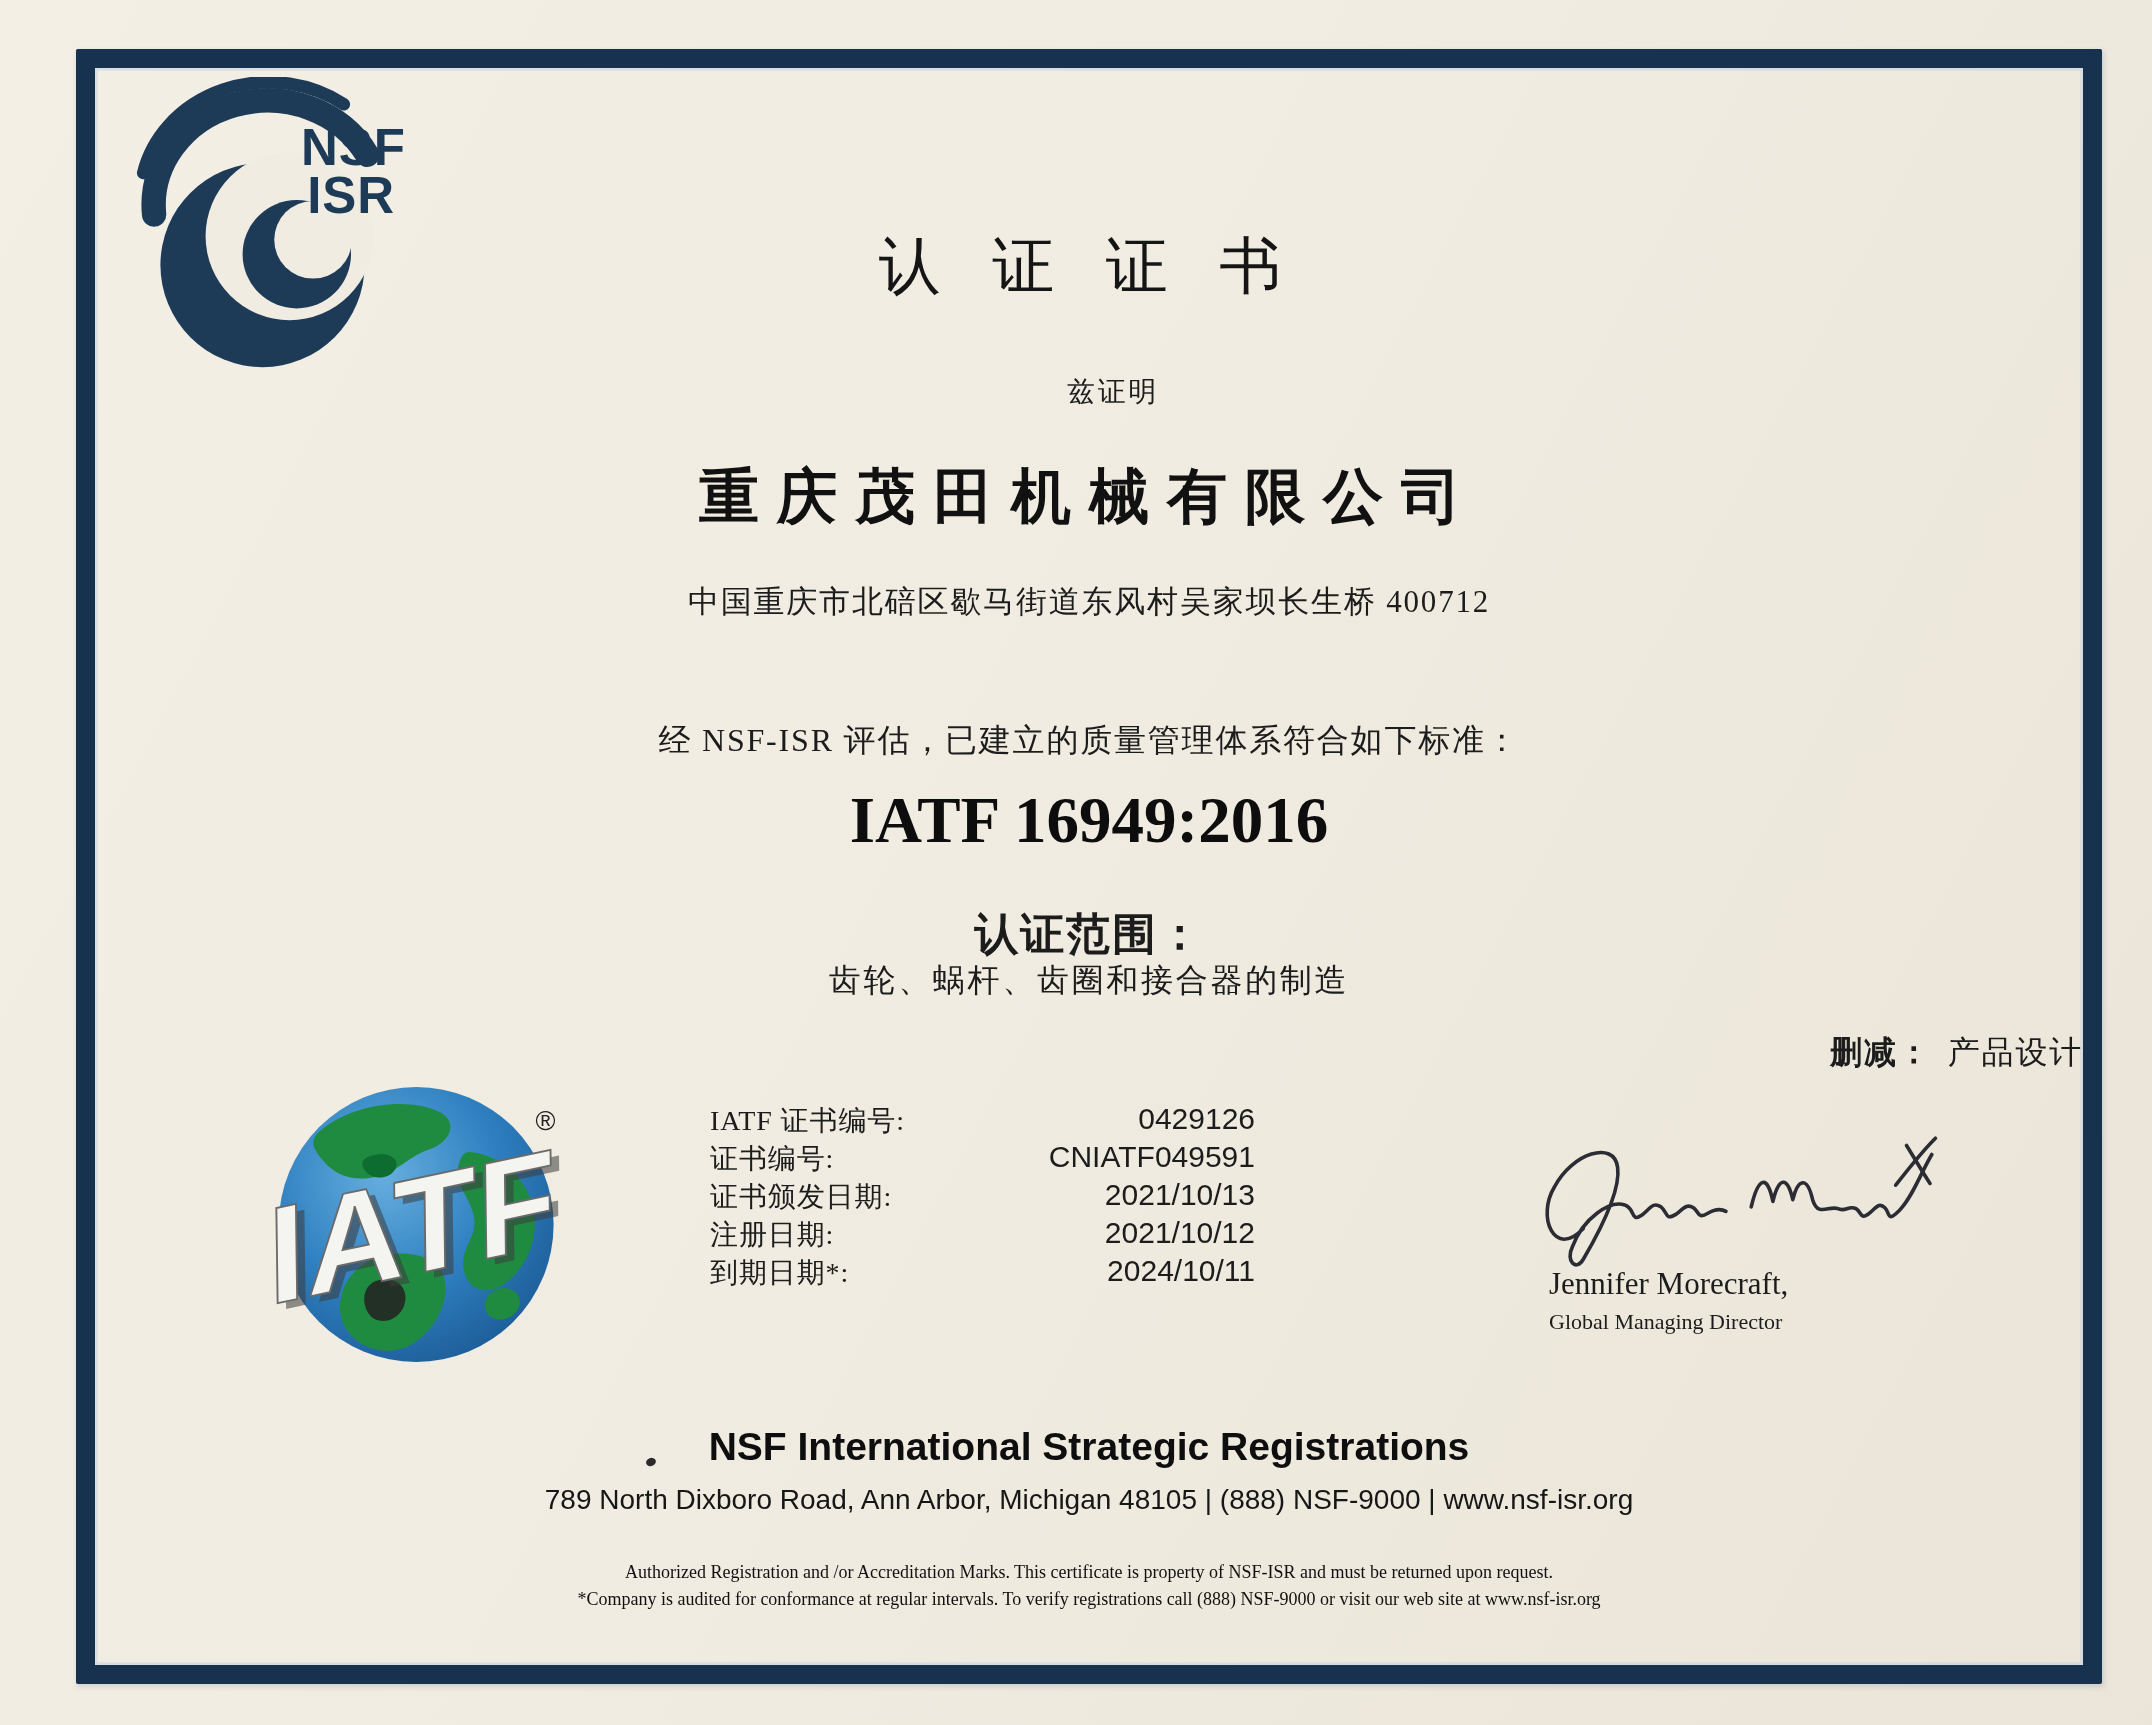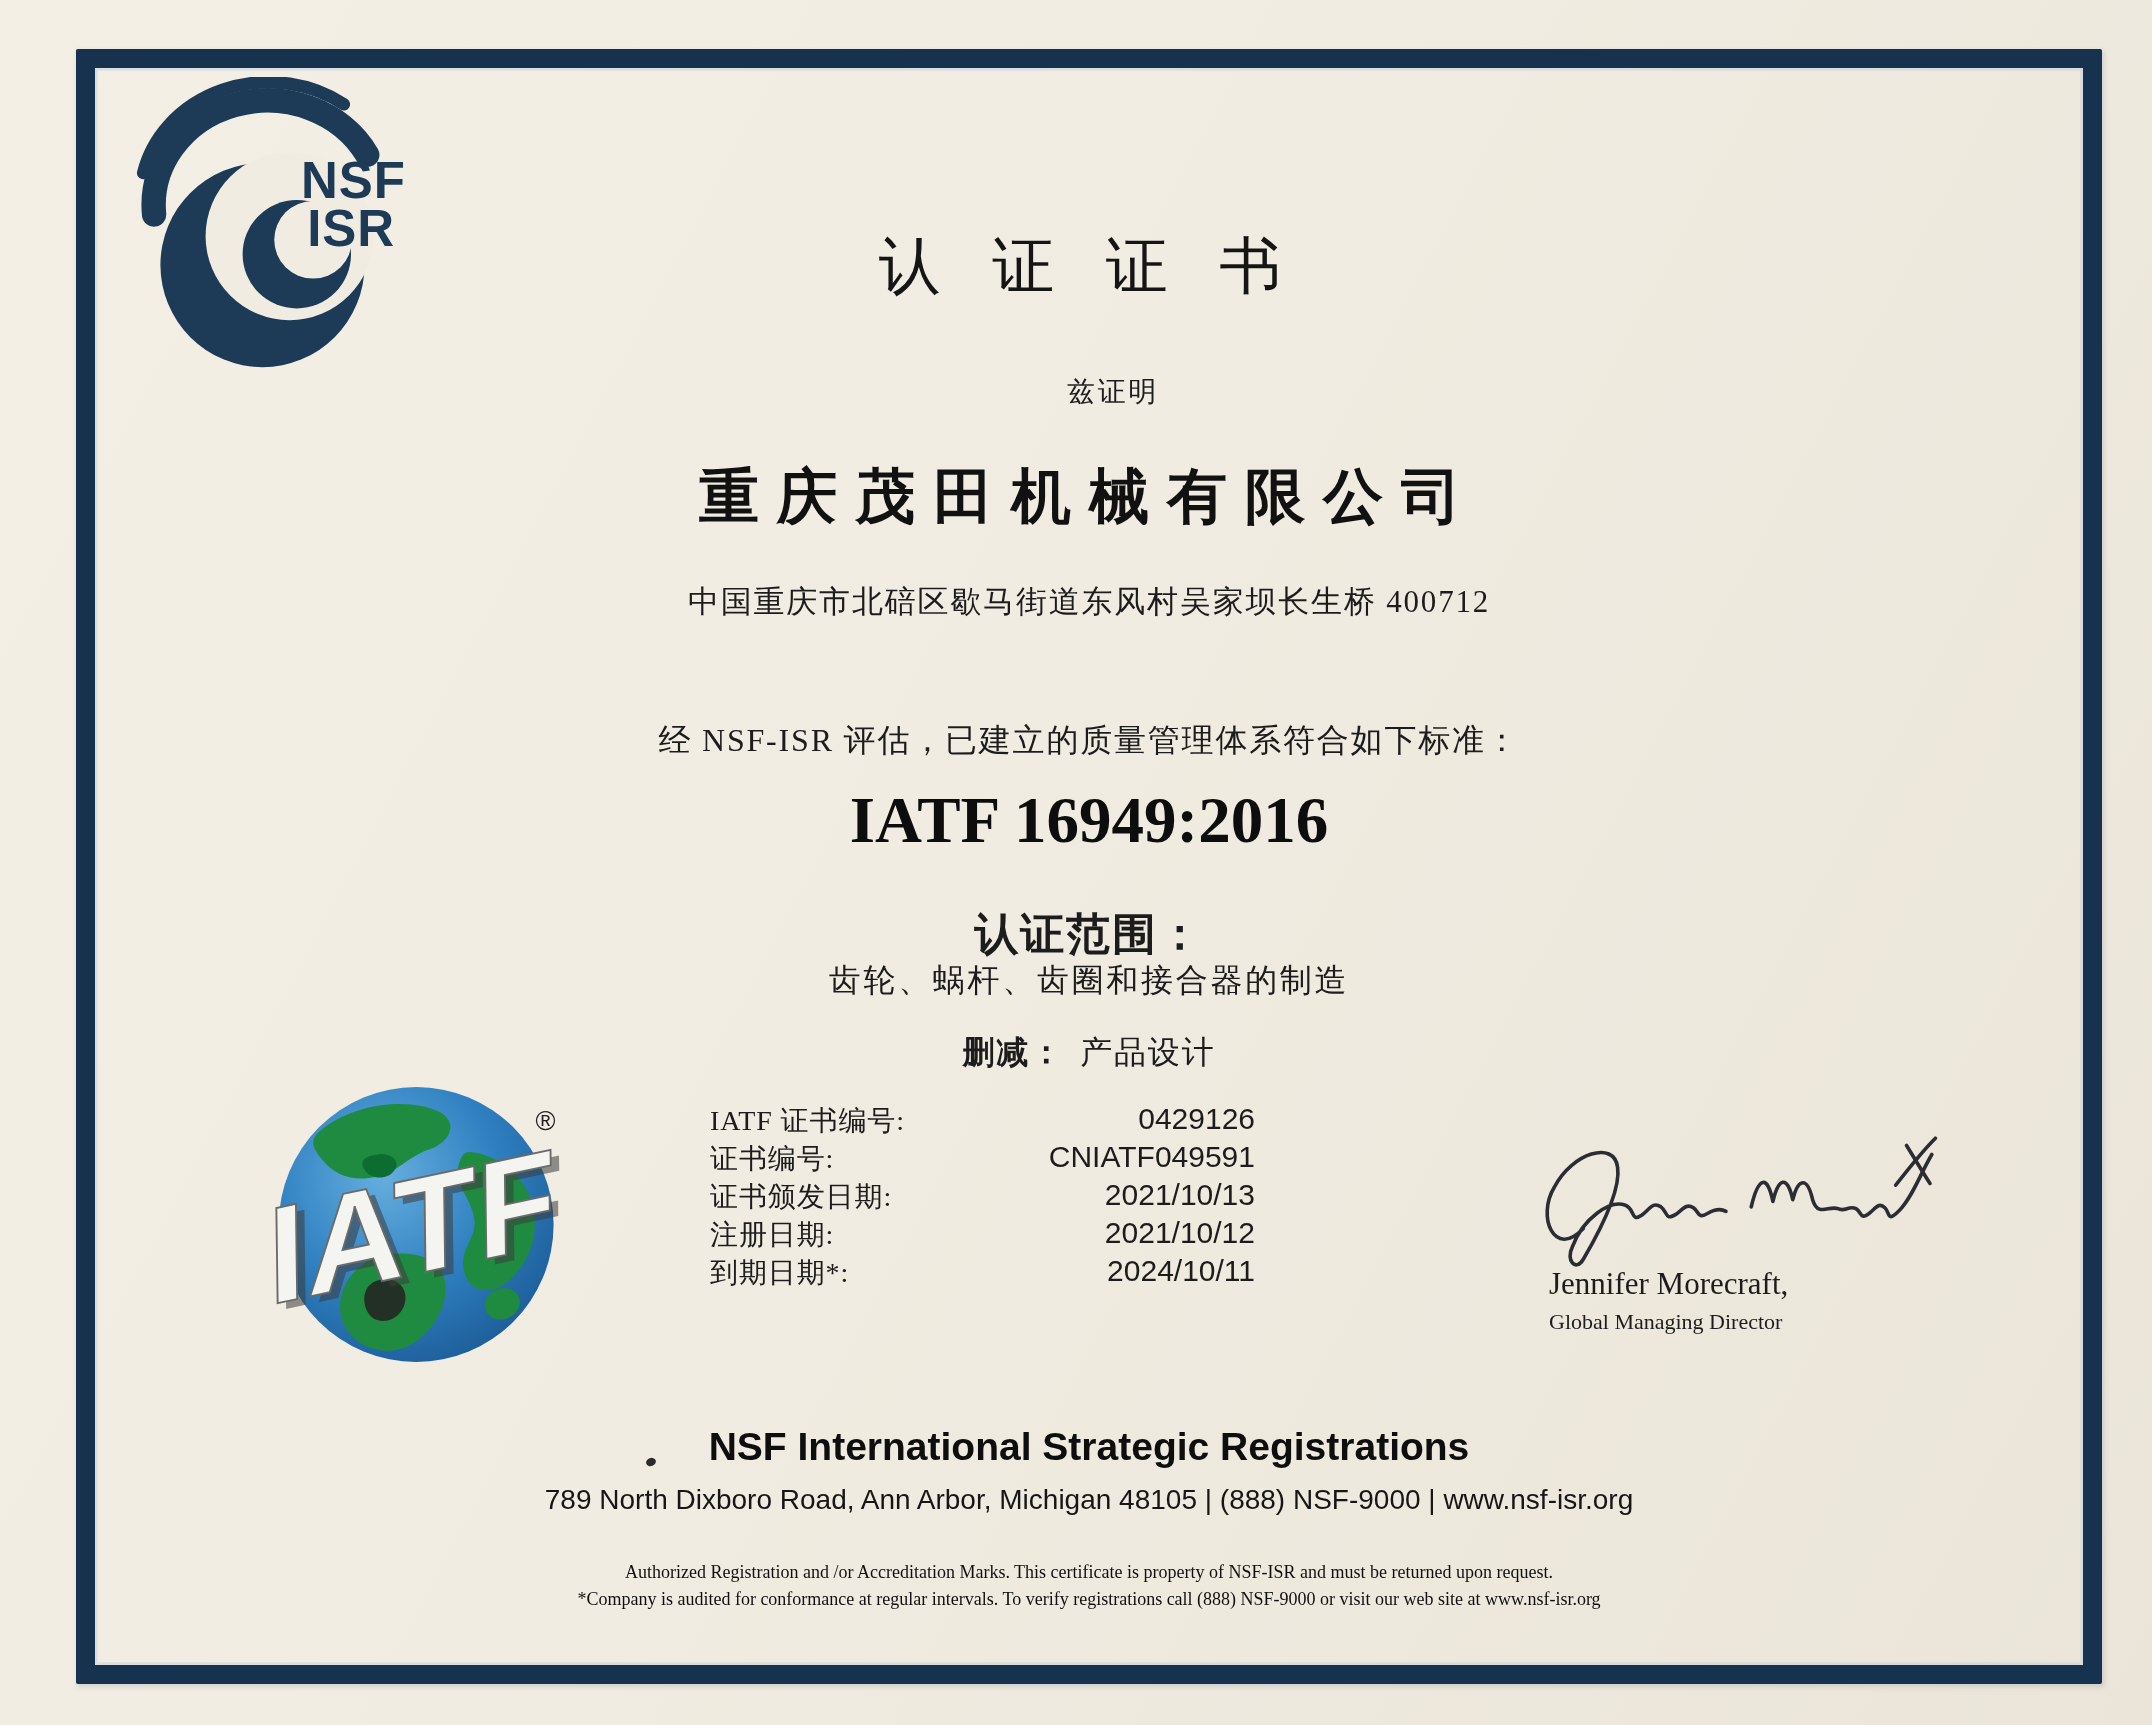--- a/index.html
+++ b/index.html
@@ -15,33 +15,33 @@
     border:19px solid #16324e;border-radius:1.8px;
     box-shadow:0 0 0 2.7px rgba(190,205,225,.45) inset, 1.8px 2.7px 5.4px rgba(120,130,150,.25);
   }
   .centered{position:absolute;left:95px;right:70px;text-align:center;}
   
   .nsf-logo{position:absolute;left:127px;top:77px;width:280px;height:312px;}
   .nsf-logo svg{position:absolute;left:0;top:0;}
   .nsf-wordmark{
     position:absolute;left:174px;top:47px;line-height:.94;
     font-family:"Liberation Sans","DejaVu Sans",sans-serif;
-    font-weight:bold;font-size:51px;color:#1d3a57;letter-spacing:0.9px;margin-top:33px;
+    font-weight:bold;font-size:51px;color:#1d3a57;letter-spacing:0.9px;
   }
   .nsf-wordmark .l2{margin-left:6.3px;}
   
   .cert-title{top:224px;font-size:62px;letter-spacing:18px;color:#151515;font-weight:500;}
   .attest{top:373px;font-size:28px;letter-spacing:2.7px;padding-left:48px;}
   .company-name{top:457px;font-size:60px;letter-spacing:18px;font-weight:600;color:#111;}
   .company-address{top:581px;font-size:31px;letter-spacing:1.8px;}
   .standard-intro{top:719px;font-size:32px;letter-spacing:1.8px;}
   .standard-name{top:783px;font-size:65px;font-weight:bold;font-family:"Liberation Serif","DejaVu Serif",serif;color:#0d0d0d;}
   .scope-heading{top:905px;font-size:44px;font-weight:bold;letter-spacing:1.8px;}
   .scope-text{top:959px;font-size:32px;letter-spacing:2.7px;}
-  .exclusion{top:1031px;font-size:32px;letter-spacing:1.8px;}
+  .exclusion{top:1031px;font-size:32px;letter-spacing:1.8px;text-align:right;}
   .exclusion .excl-label{font-weight:bold;}
   .exclusion .excl-text{margin-left:16.3px;}
   
   .iatf-logo{position:absolute;left:264px;top:1069px;width:317px;height:321px;}
   
   .detail-label{position:absolute;left:710px;font-size:28px;letter-spacing:0.9px;white-space:nowrap;text-align:right;}
   .detail-value{position:absolute;left:861px;width:394px;text-align:right;font-size:30px;
     font-family:Liberation Sans, sans-serif;white-space:nowrap;}
   .r0{top:1102px;} .r1{top:1140px;} .r2{top:1178px;} .r3{top:1216px;} .r4{top:1254px;}
   

